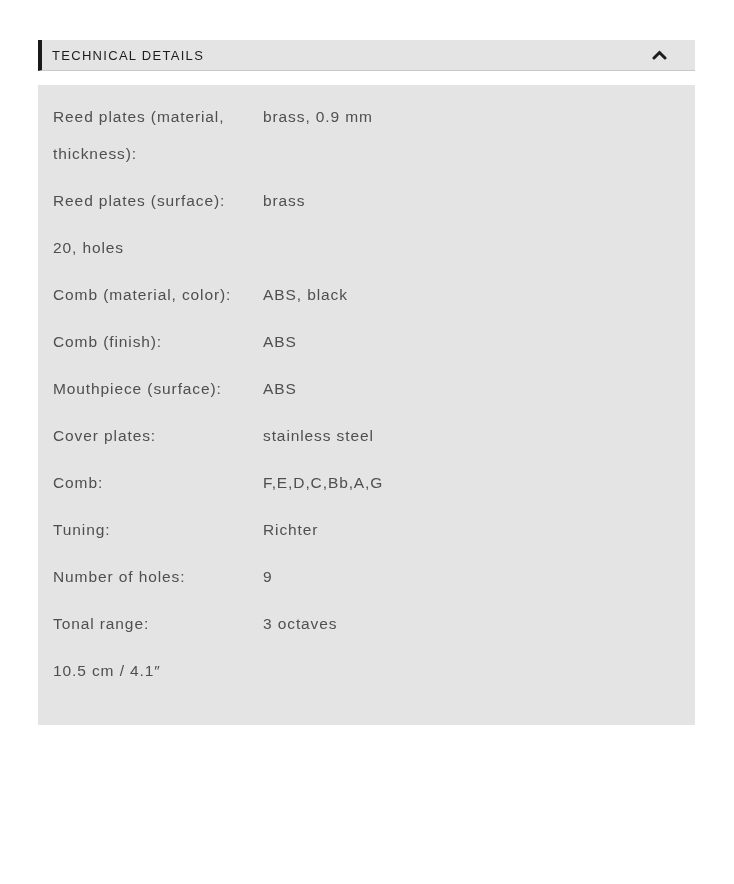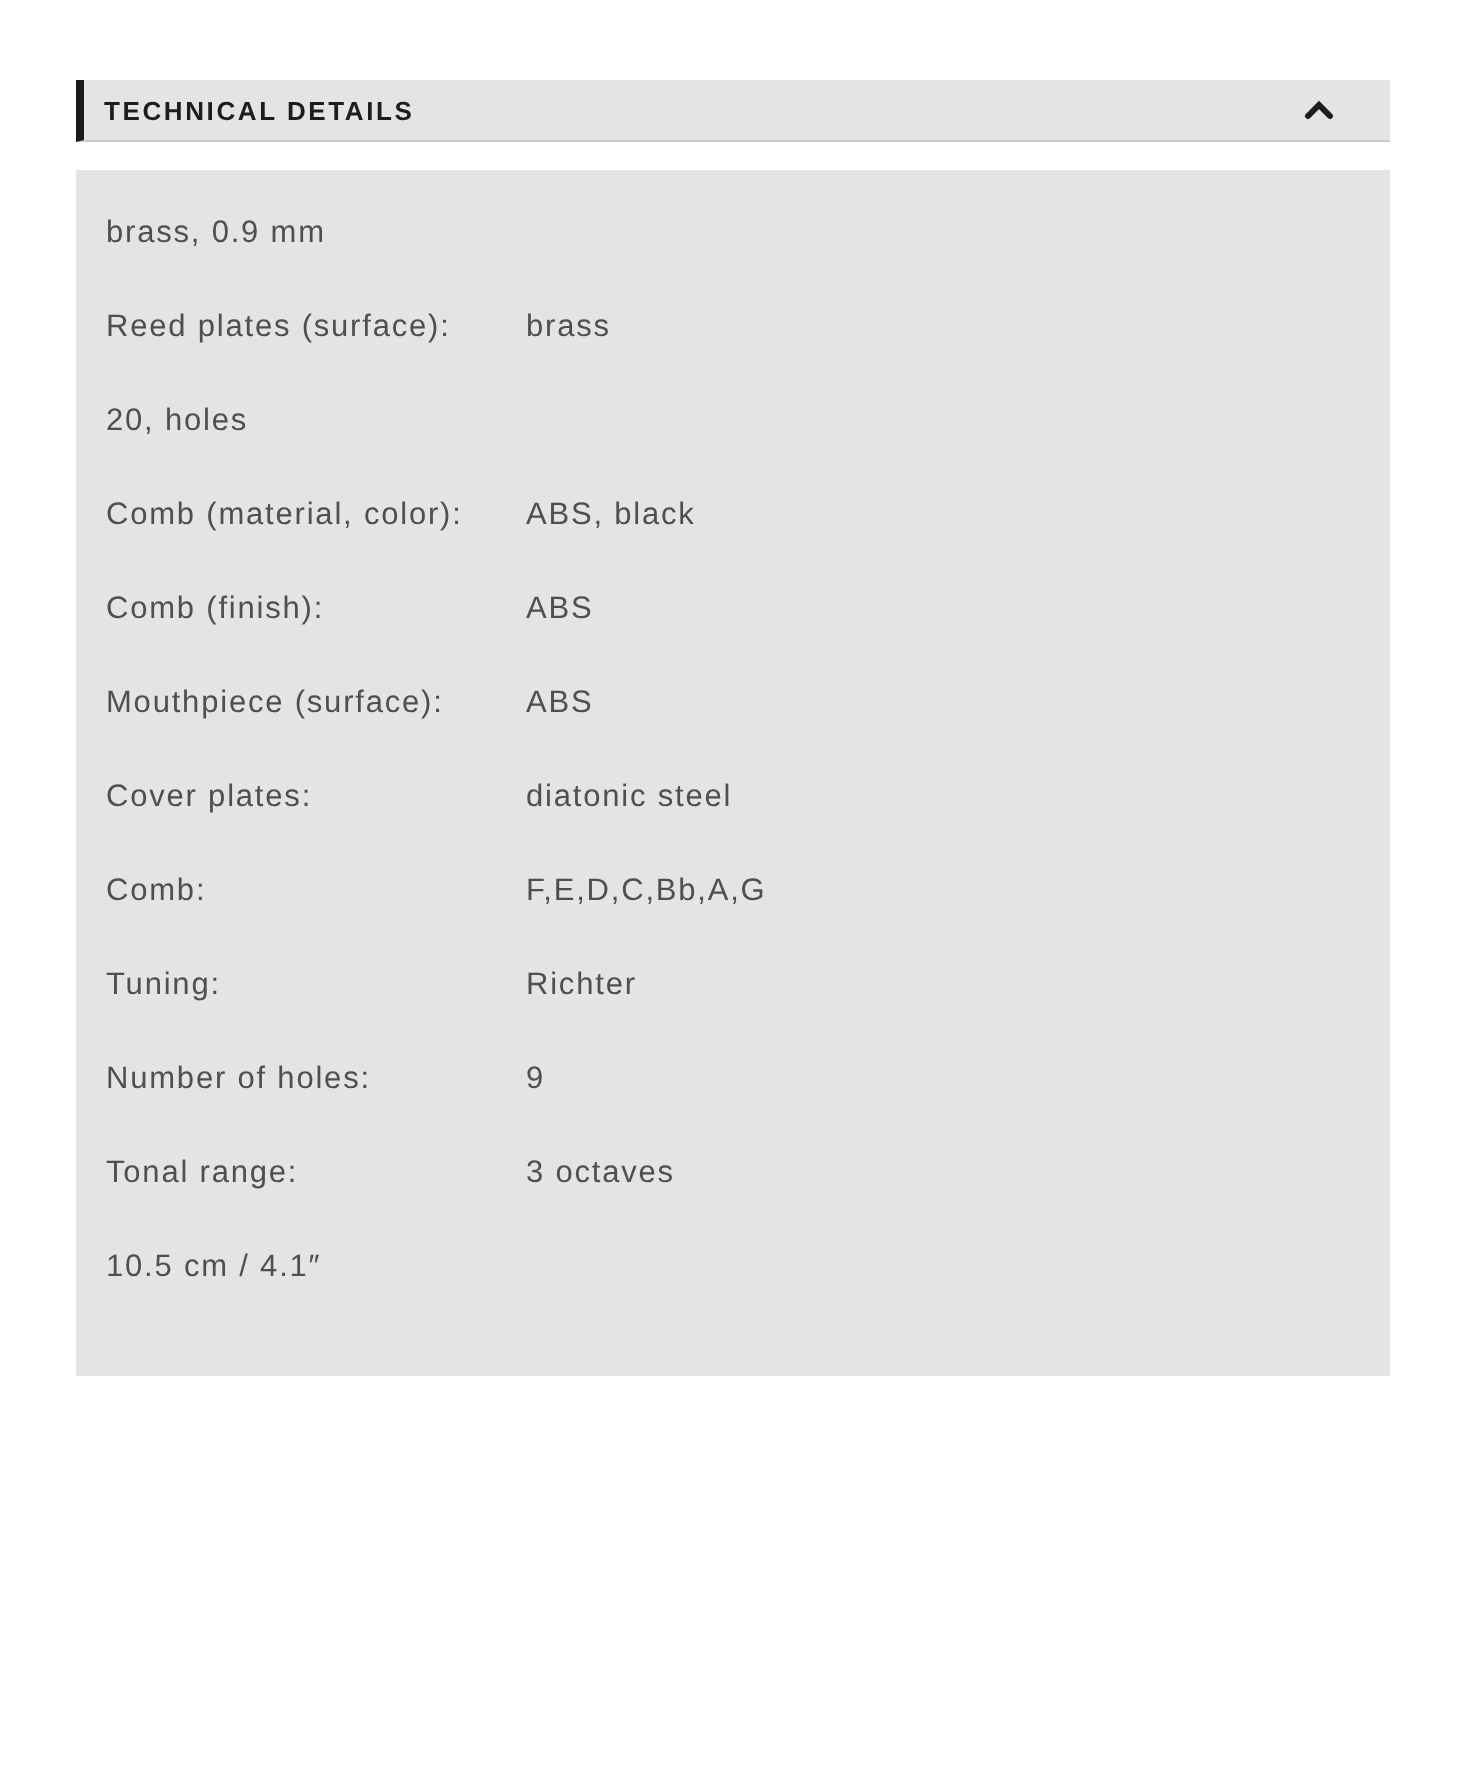--- a/index.html
+++ b/index.html
@@ -22,21 +22,21 @@
     border-left: 4px solid #1a1a1a;
     border-bottom: 1px solid #c9c9c9;
     display: flex;
     align-items: center;
     justify-content: space-between;
     padding: 0 28px 0 10px;
     cursor: pointer;
   }
   .accordion-title {
     font-size: 13px;
-    font-weight: bold;
+    font-weight: normal;
     letter-spacing: 1.3px;
     color: #1d1d1b;
   }
   .chevron {
     width: 15px;
     height: 10px;
     flex: 0 0 auto;
     display: block;
   }
   .panel {
@@ -66,20 +66,21 @@
   <div class="accordion-header">
     <span class="accordion-title">TECHNICAL DETAILS</span>
     <svg class="chevron" viewBox="0 0 15 10">
       <polyline points="2,8 7.5,2.5 13,8" fill="none" stroke="#1d1d1b" stroke-width="3" stroke-linecap="round" stroke-linejoin="miter"></polyline>
     </svg>
   </div>
 
   <div class="panel">
 
     <div class="spec-row">
+      <div class="spec-label">Reed plates (material, thickness):</div>
       <div class="spec-value">brass, 0.9 mm</div>
     </div>
 
     <div class="spec-row">
       <div class="spec-label">Reed plates (surface):</div>
       <div class="spec-value">brass</div>
     </div>
 
     <div class="spec-row">
       <div class="spec-value">20, holes</div>
@@ -95,21 +96,21 @@
       <div class="spec-value">ABS</div>
     </div>
 
     <div class="spec-row">
       <div class="spec-label">Mouthpiece (surface):</div>
       <div class="spec-value">ABS</div>
     </div>
 
     <div class="spec-row">
       <div class="spec-label">Cover plates:</div>
-      <div class="spec-value">diatonic steel</div>
+      <div class="spec-value">stainless steel</div>
     </div>
 
     <div class="spec-row">
       <div class="spec-label">Comb:</div>
       <div class="spec-value">F,E,D,C,Bb,A,G</div>
     </div>
 
 
     <div class="spec-row">
       <div class="spec-label">Tuning:</div>

